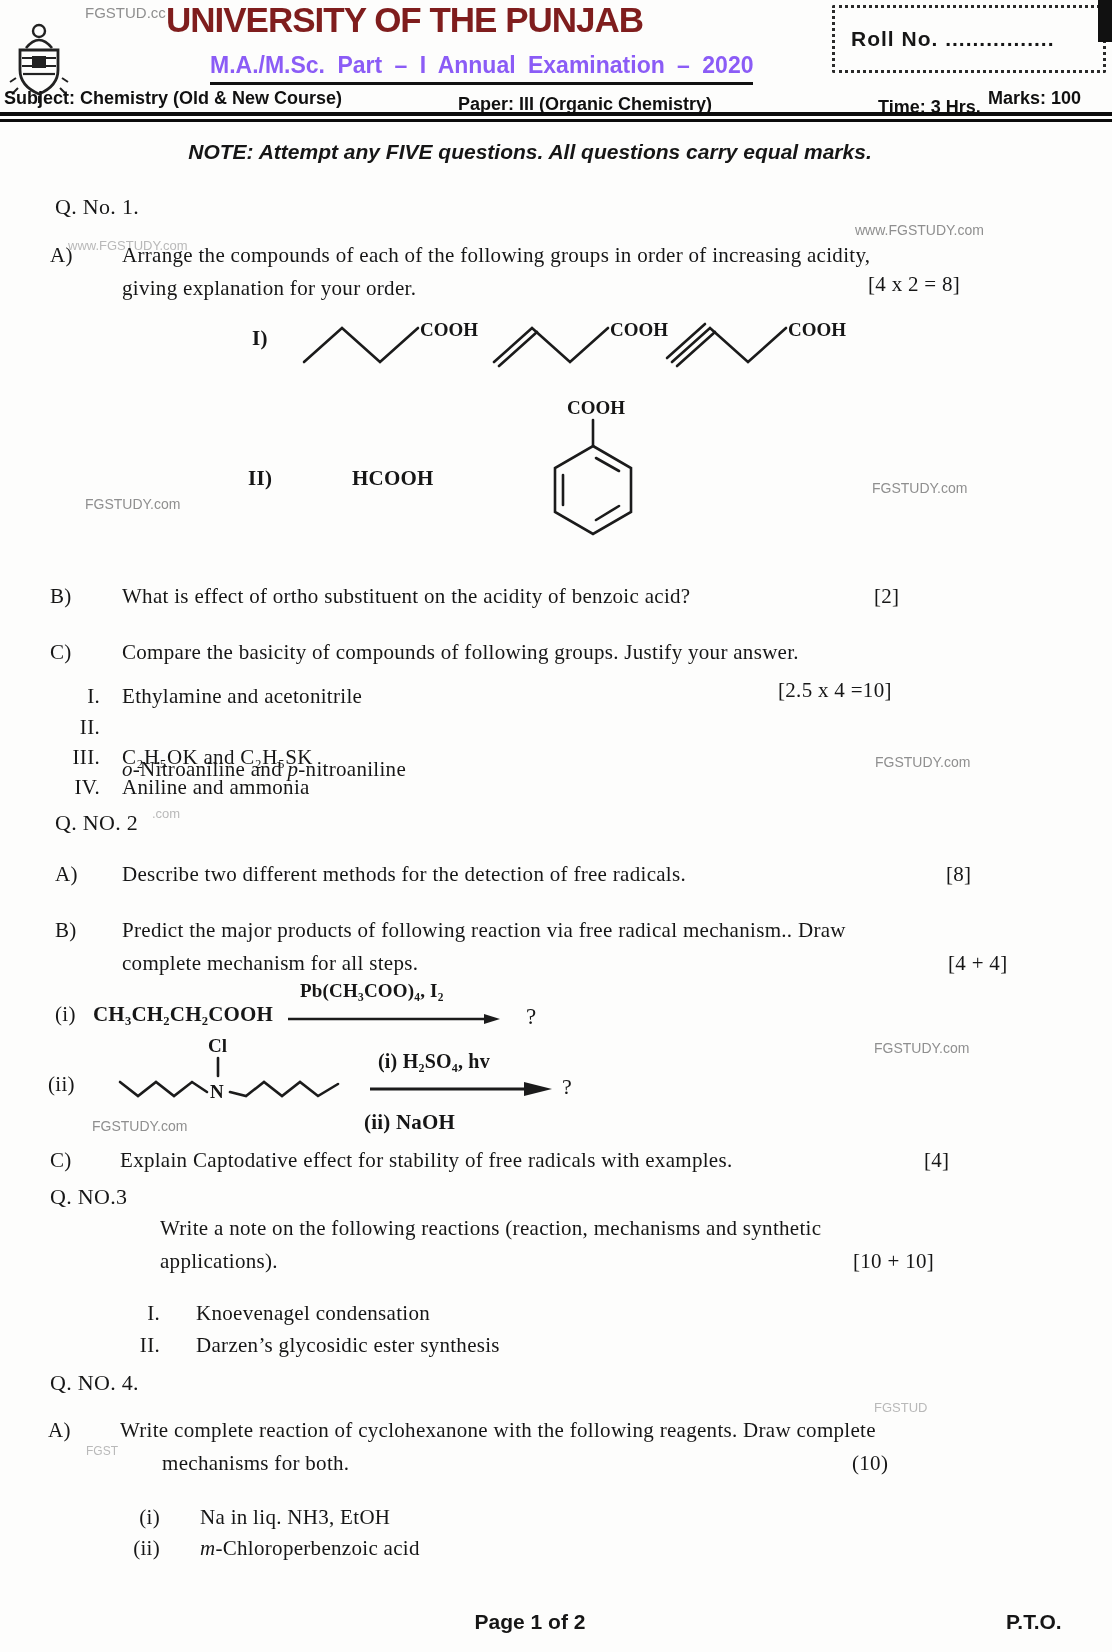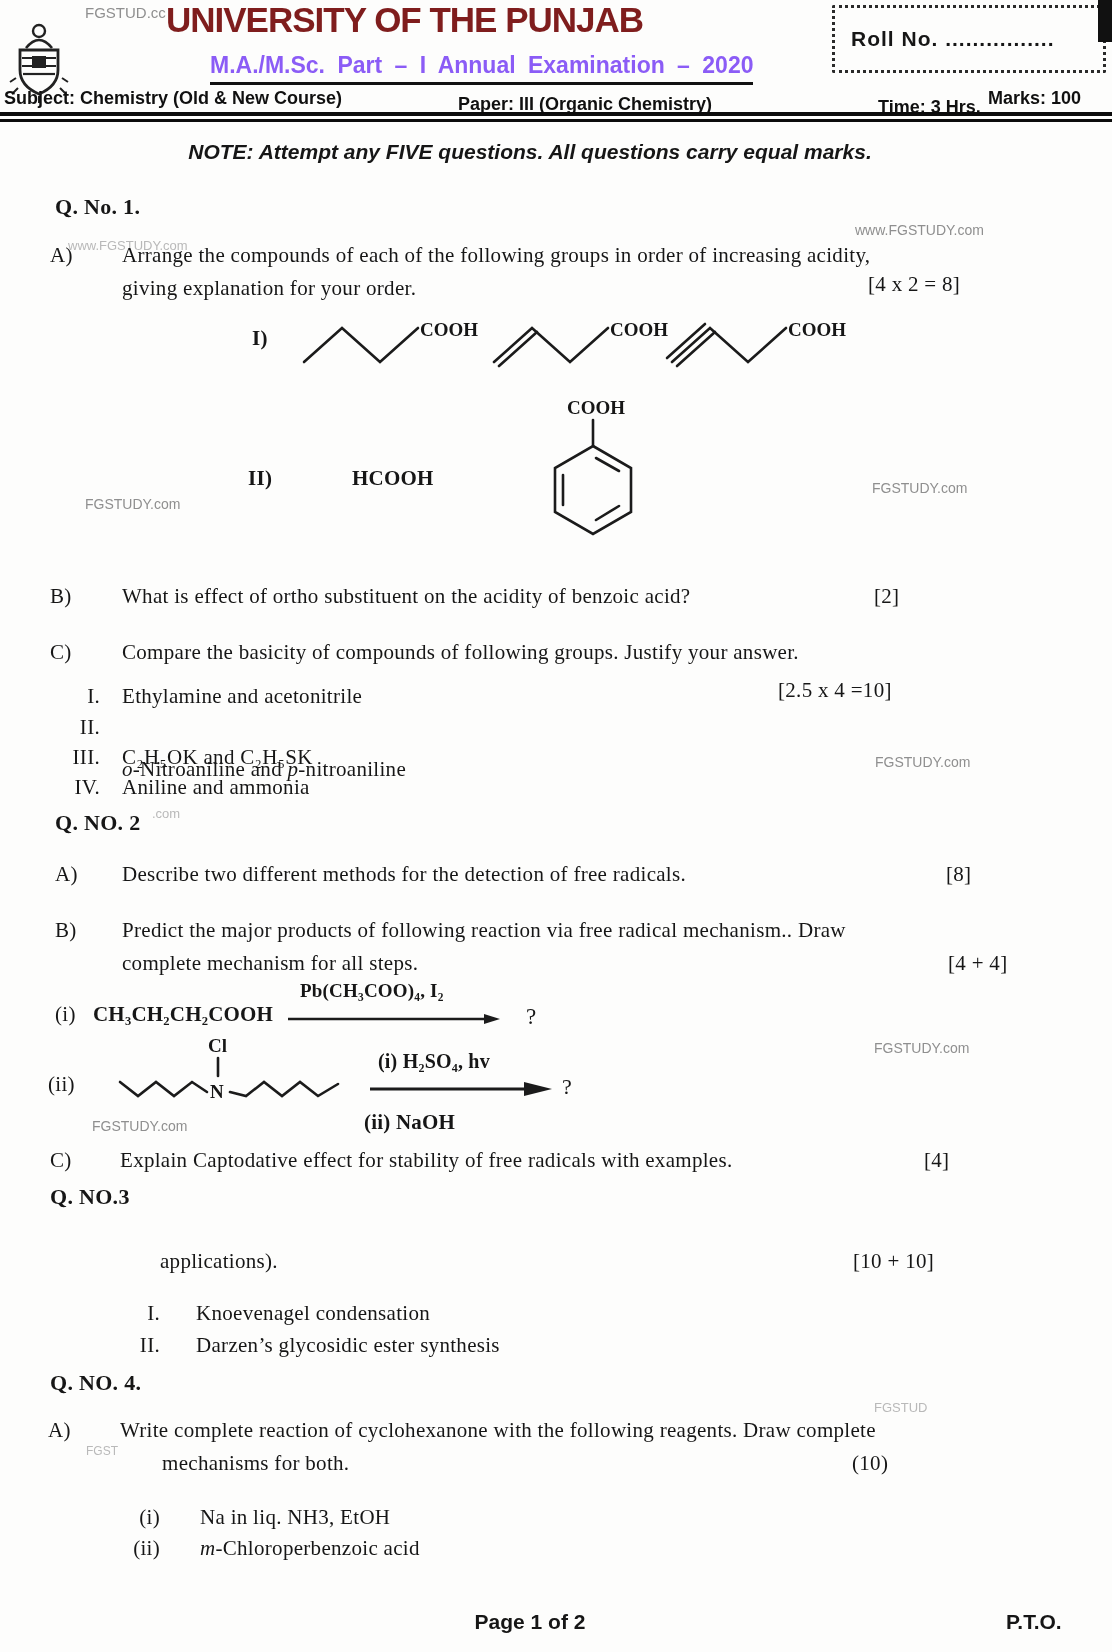--- a/index.html
+++ b/index.html
@@ -13,21 +13,21 @@
   .uni-title{font-family:"Liberation Sans","DejaVu Sans",sans-serif;font-weight:bold;font-size:35px;letter-spacing:-1px;color:#7f1d1d;}
   .exam-line{font-family:"Liberation Sans","DejaVu Sans",sans-serif;font-weight:bold;font-size:23px;color:#8b5cf6;border-bottom:3px solid #111;padding-bottom:3px;word-spacing:6px;}
   .subj{font-family:"Liberation Sans","DejaVu Sans",sans-serif;font-weight:bold;font-size:18px;color:#101010;}
   .roll-box{border:3px dotted #2a2a2a;border-radius:2px;display:flex;align-items:center;}
   .roll-box span{font-family:"Liberation Sans","DejaVu Sans",sans-serif;font-weight:bold;font-size:21px;padding-left:16px;letter-spacing:1px;}
   .rule{position:absolute;left:0;width:1112px;height:4px;background:#0c0c0c;}
   .corner-blob{position:absolute;background:#111;}
   
   .note{font-family:"Liberation Sans","DejaVu Sans",sans-serif;font-weight:bold;font-style:italic;font-size:21px;text-align:center;}
   
-  .qh{font-weight:bold;font-size:22px;letter-spacing:0.3px;}
+  .qh{font-weight:normal;font-size:22px;letter-spacing:0.3px;}
   .body-t{font-size:21px;letter-spacing:0.3px;}
   .marks{font-size:21px;letter-spacing:0.3px;}
   .num{font-size:21px;letter-spacing:0.3px;display:inline-block;text-align:right;}
   .formula{font-weight:bold;font-size:21px;letter-spacing:0.2px;}
   .reagent{font-weight:bold;font-size:19px;letter-spacing:0.2px;}
   .it{font-style:italic;}
   
   .wm{font-family:"Liberation Sans","DejaVu Sans",sans-serif;color:#8f8f8f;font-size:14px;}
   .wm-light{font-family:"Liberation Sans","DejaVu Sans",sans-serif;color:#b9b9b9;font-size:13px;}
   .footer-t{font-family:"Liberation Sans","DejaVu Sans",sans-serif;font-weight:bold;font-size:21px;}
@@ -160,20 +160,21 @@
   <span class="abs body-t" style="left:562px;top:1074px;font-size:22px;">?</span>
   <span class="abs reagent" style="left:364px;top:1110px;font-size:21px;">(ii) NaOH</span>
   <span class="abs wm" style="left:92px;top:1118px;">FGSTUDY.com</span>
   <span class="abs wm" style="left:874px;top:1040px;">FGSTUDY.com</span>
 
   <span class="abs body-t" style="left:50px;top:1148px;">C)</span>
   <span class="abs body-t" style="left:120px;top:1148px;">Explain Captodative effect for stability of free radicals with examples.</span>
   <span class="abs marks" style="left:924px;top:1148px;">[4]</span>
 
   <span class="abs qh" style="left:50px;top:1184px;">Q. NO.3</span>
+  <span class="abs body-t" style="left:160px;top:1216px;">Write a note on the following reactions (reaction, mechanisms and synthetic</span>
   <span class="abs body-t" style="left:160px;top:1249px;">applications).</span>
   <span class="abs marks" style="left:853px;top:1249px;">[10 + 10]</span>
   <span class="abs num" style="left:110px;top:1301px;width:50px;">I.</span>
   <span class="abs body-t" style="left:196px;top:1301px;">Knoevenagel condensation</span>
   <span class="abs num" style="left:110px;top:1333px;width:50px;">II.</span>
   <span class="abs body-t" style="left:196px;top:1333px;">Darzen’s glycosidic ester synthesis</span>
 
   <span class="abs qh" style="left:50px;top:1370px;">Q. NO. 4.</span>
   <span class="abs wm-light" style="left:874px;top:1400px;">FGSTUD</span>
   <span class="abs body-t" style="left:48px;top:1418px;">A)</span>

